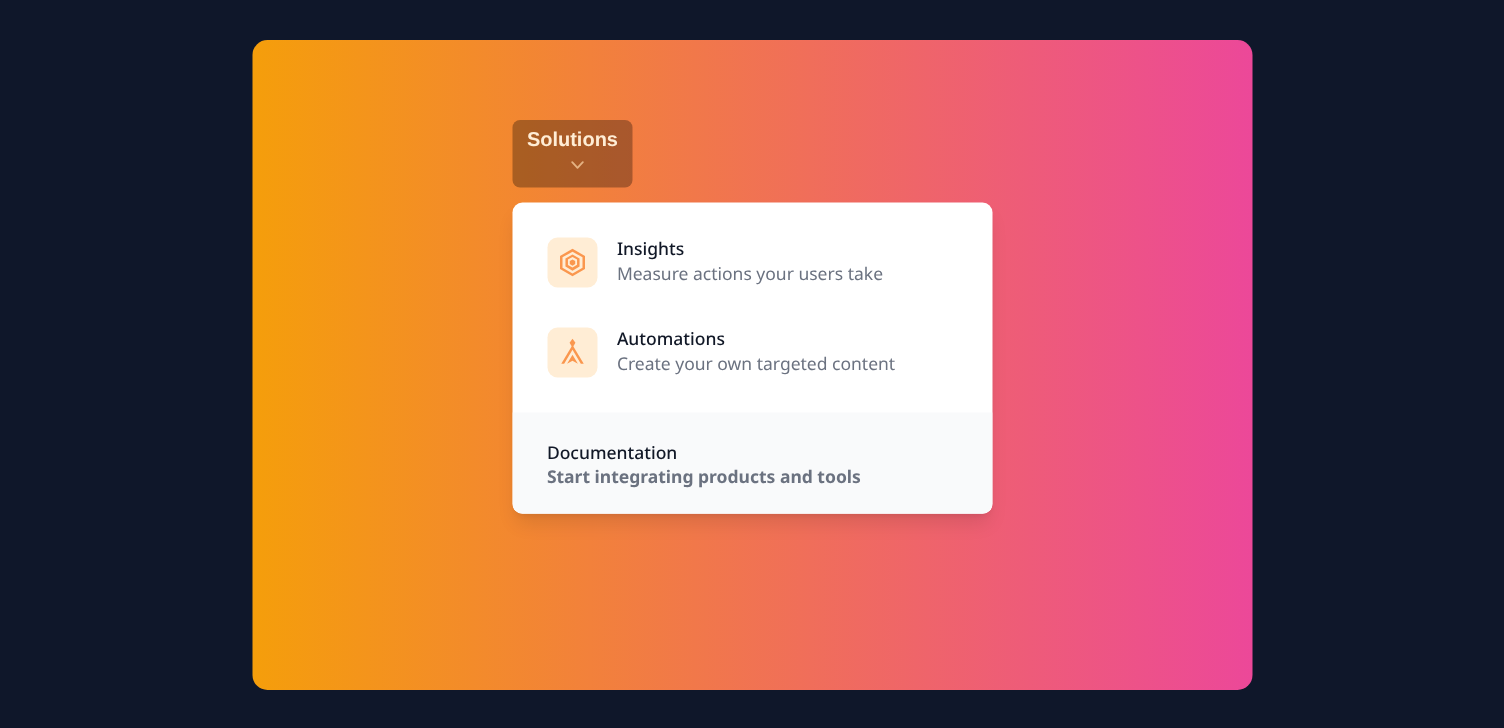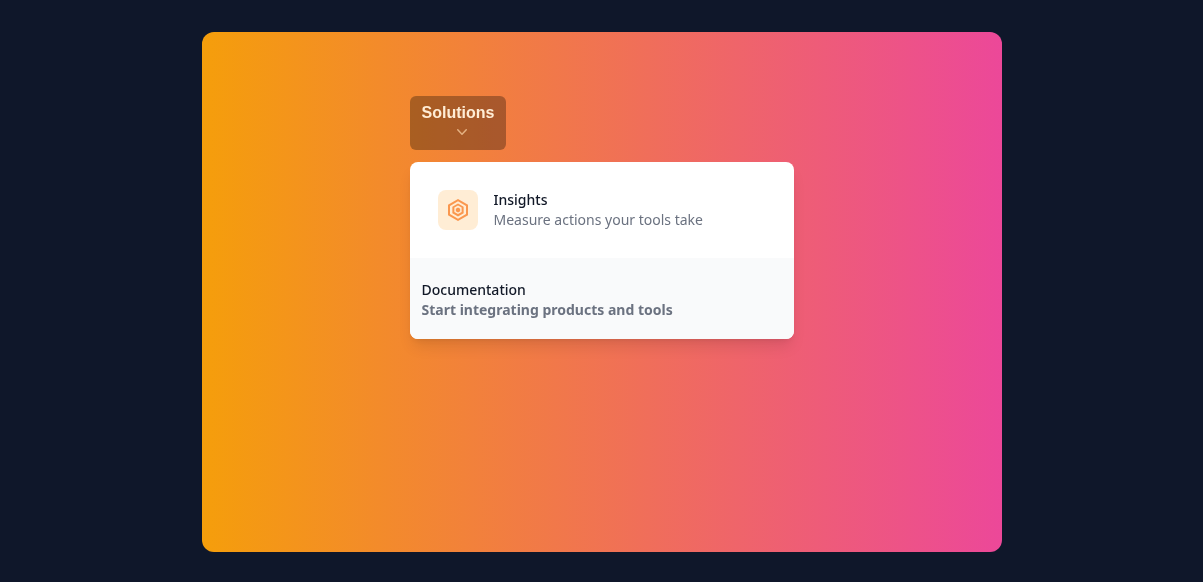--- a/index.html
+++ b/index.html
@@ -113,21 +113,21 @@
     }
     
     .item-desc {
       font-size: 14px;
       color: #6b7280;
       line-height: 20px;
     }
     
     .docs-section {
       background-color: #f9fafb;
-      padding: 20px 12px;
+      padding: 20px 28px;
     }
     
     .docs-link {
       display: block;
       cursor: pointer;
     }
     
     .docs-title {
       font-size: 14px;
       font-weight: 500;
@@ -161,24 +161,38 @@
           <div class="icon-box">
             <svg xmlns="http://www.w3.org/2000/svg" viewBox="0 0 48 48" aria-hidden="true">
               <rect width="48" height="48" fill="none"></rect>
               <path d="M24,11,12.73,17.5V30.5L24,37l11.27-6.5V17.5ZM31.27,27.77,24,32l-7.27-4.19V19.23L24,15l7.27,4.19Z" fill="currentColor"></path>
               <path d="M24,19l4.33,2.5v5L24,29l-4.33-2.5v-5Z" fill="currentColor"></path>
               <path d="M24,2,4,13.46V34.54L24,46,44,34.54V13.46ZM40,32.23,24,41.4,8,32.23V15.77L24,6.6l16,9.17Z" fill="currentColor"></path>
             </svg>
           </div>
           <div class="item-content">
             <p class="item-title">Insights</p>
-            <p class="item-desc">Measure actions your tools take</p>
+            <p class="item-desc">Measure actions your users take</p>
           </div>
         </a>
 
+        <a class="menu-item">
+          <div class="icon-box">
+            <svg xmlns="http://www.w3.org/2000/svg" viewBox="0 0 48 48" aria-hidden="true">
+              <rect width="48" height="48" fill="none"></rect>
+              <polygon points="24 12 6 42 10.66 42 24 19.78 37.34 42 42 42 24 12" fill="currentColor"></polygon>
+              <polygon points="15.34 42 24 27.57 32.66 42 24 37 15.34 42" fill="currentColor"></polygon>
+              <polygon points="24 16.22 28.66 8.44 24 2 19.34 8.44 24 16.22" fill="currentColor"></polygon>
+            </svg>
+          </div>
+          <div class="item-content">
+            <p class="item-title">Automations</p>
+            <p class="item-desc">Create your own targeted content</p>
+          </div>
+        </a>
 
 
       </div>
 
       <div class="docs-section">
         <a class="docs-link">
           <span class="docs-title">Documentation</span>
           <span class="docs-desc">Start integrating products and tools</span>
         </a>
       </div>

